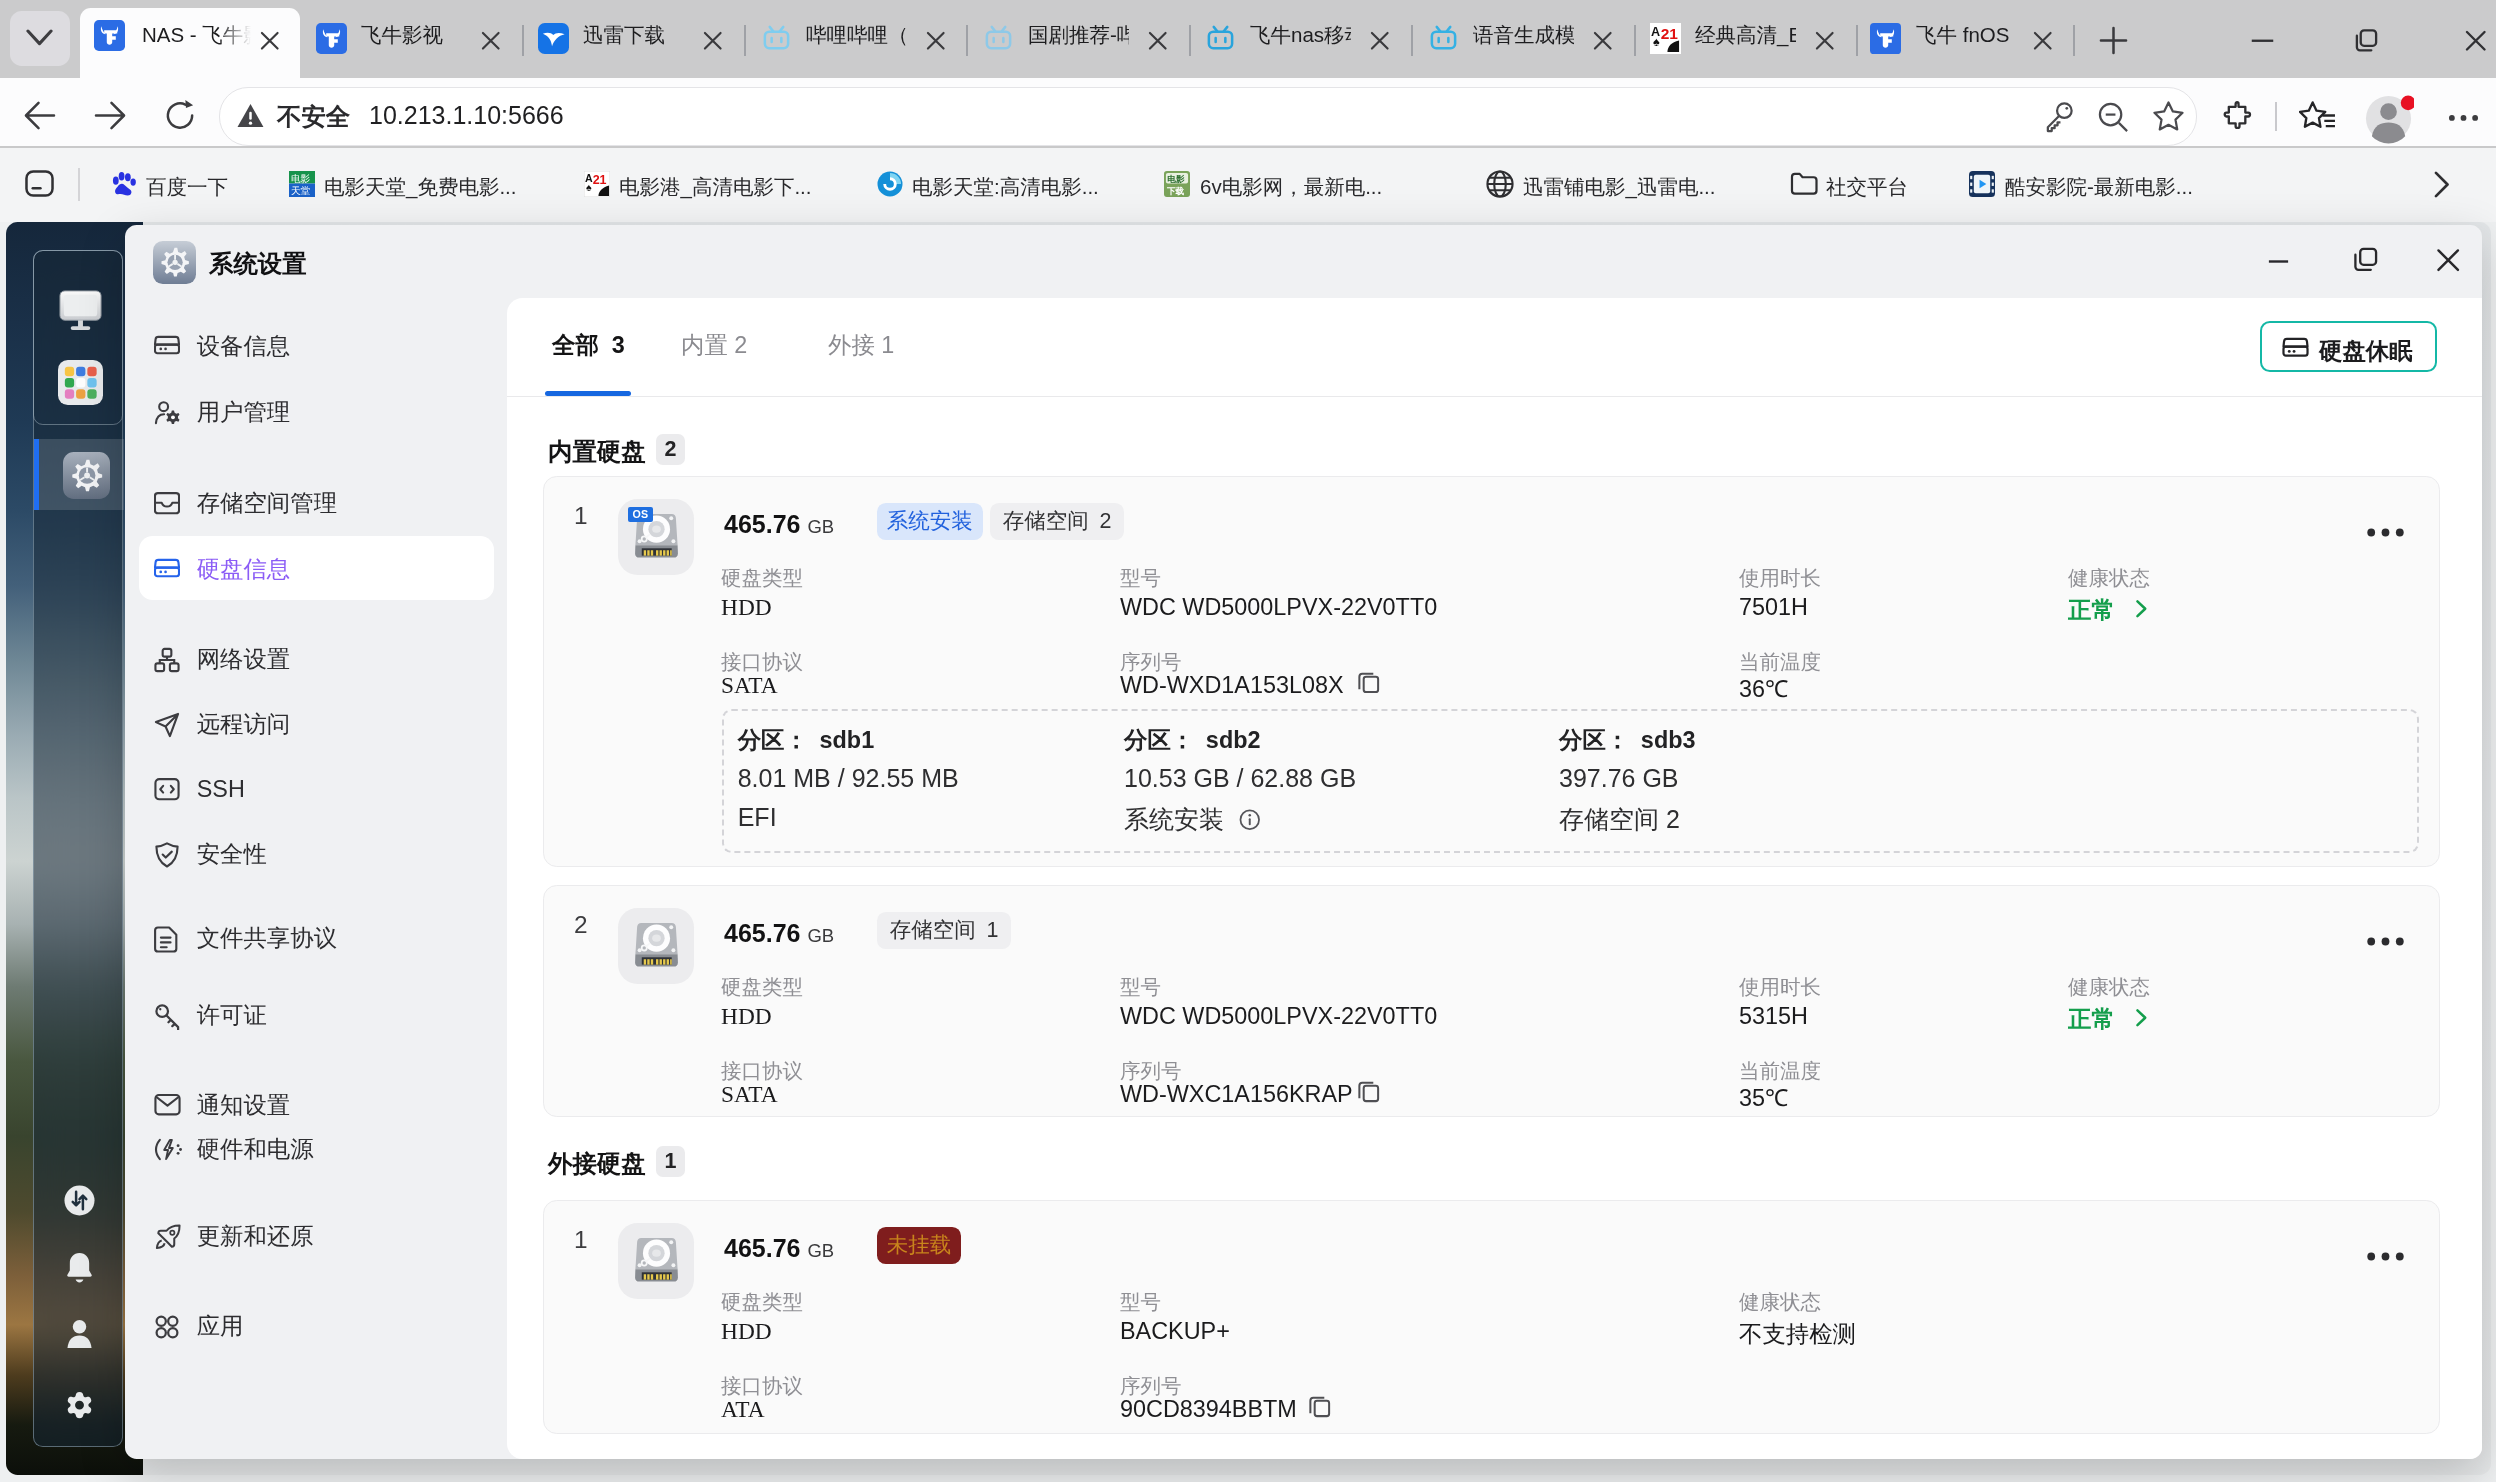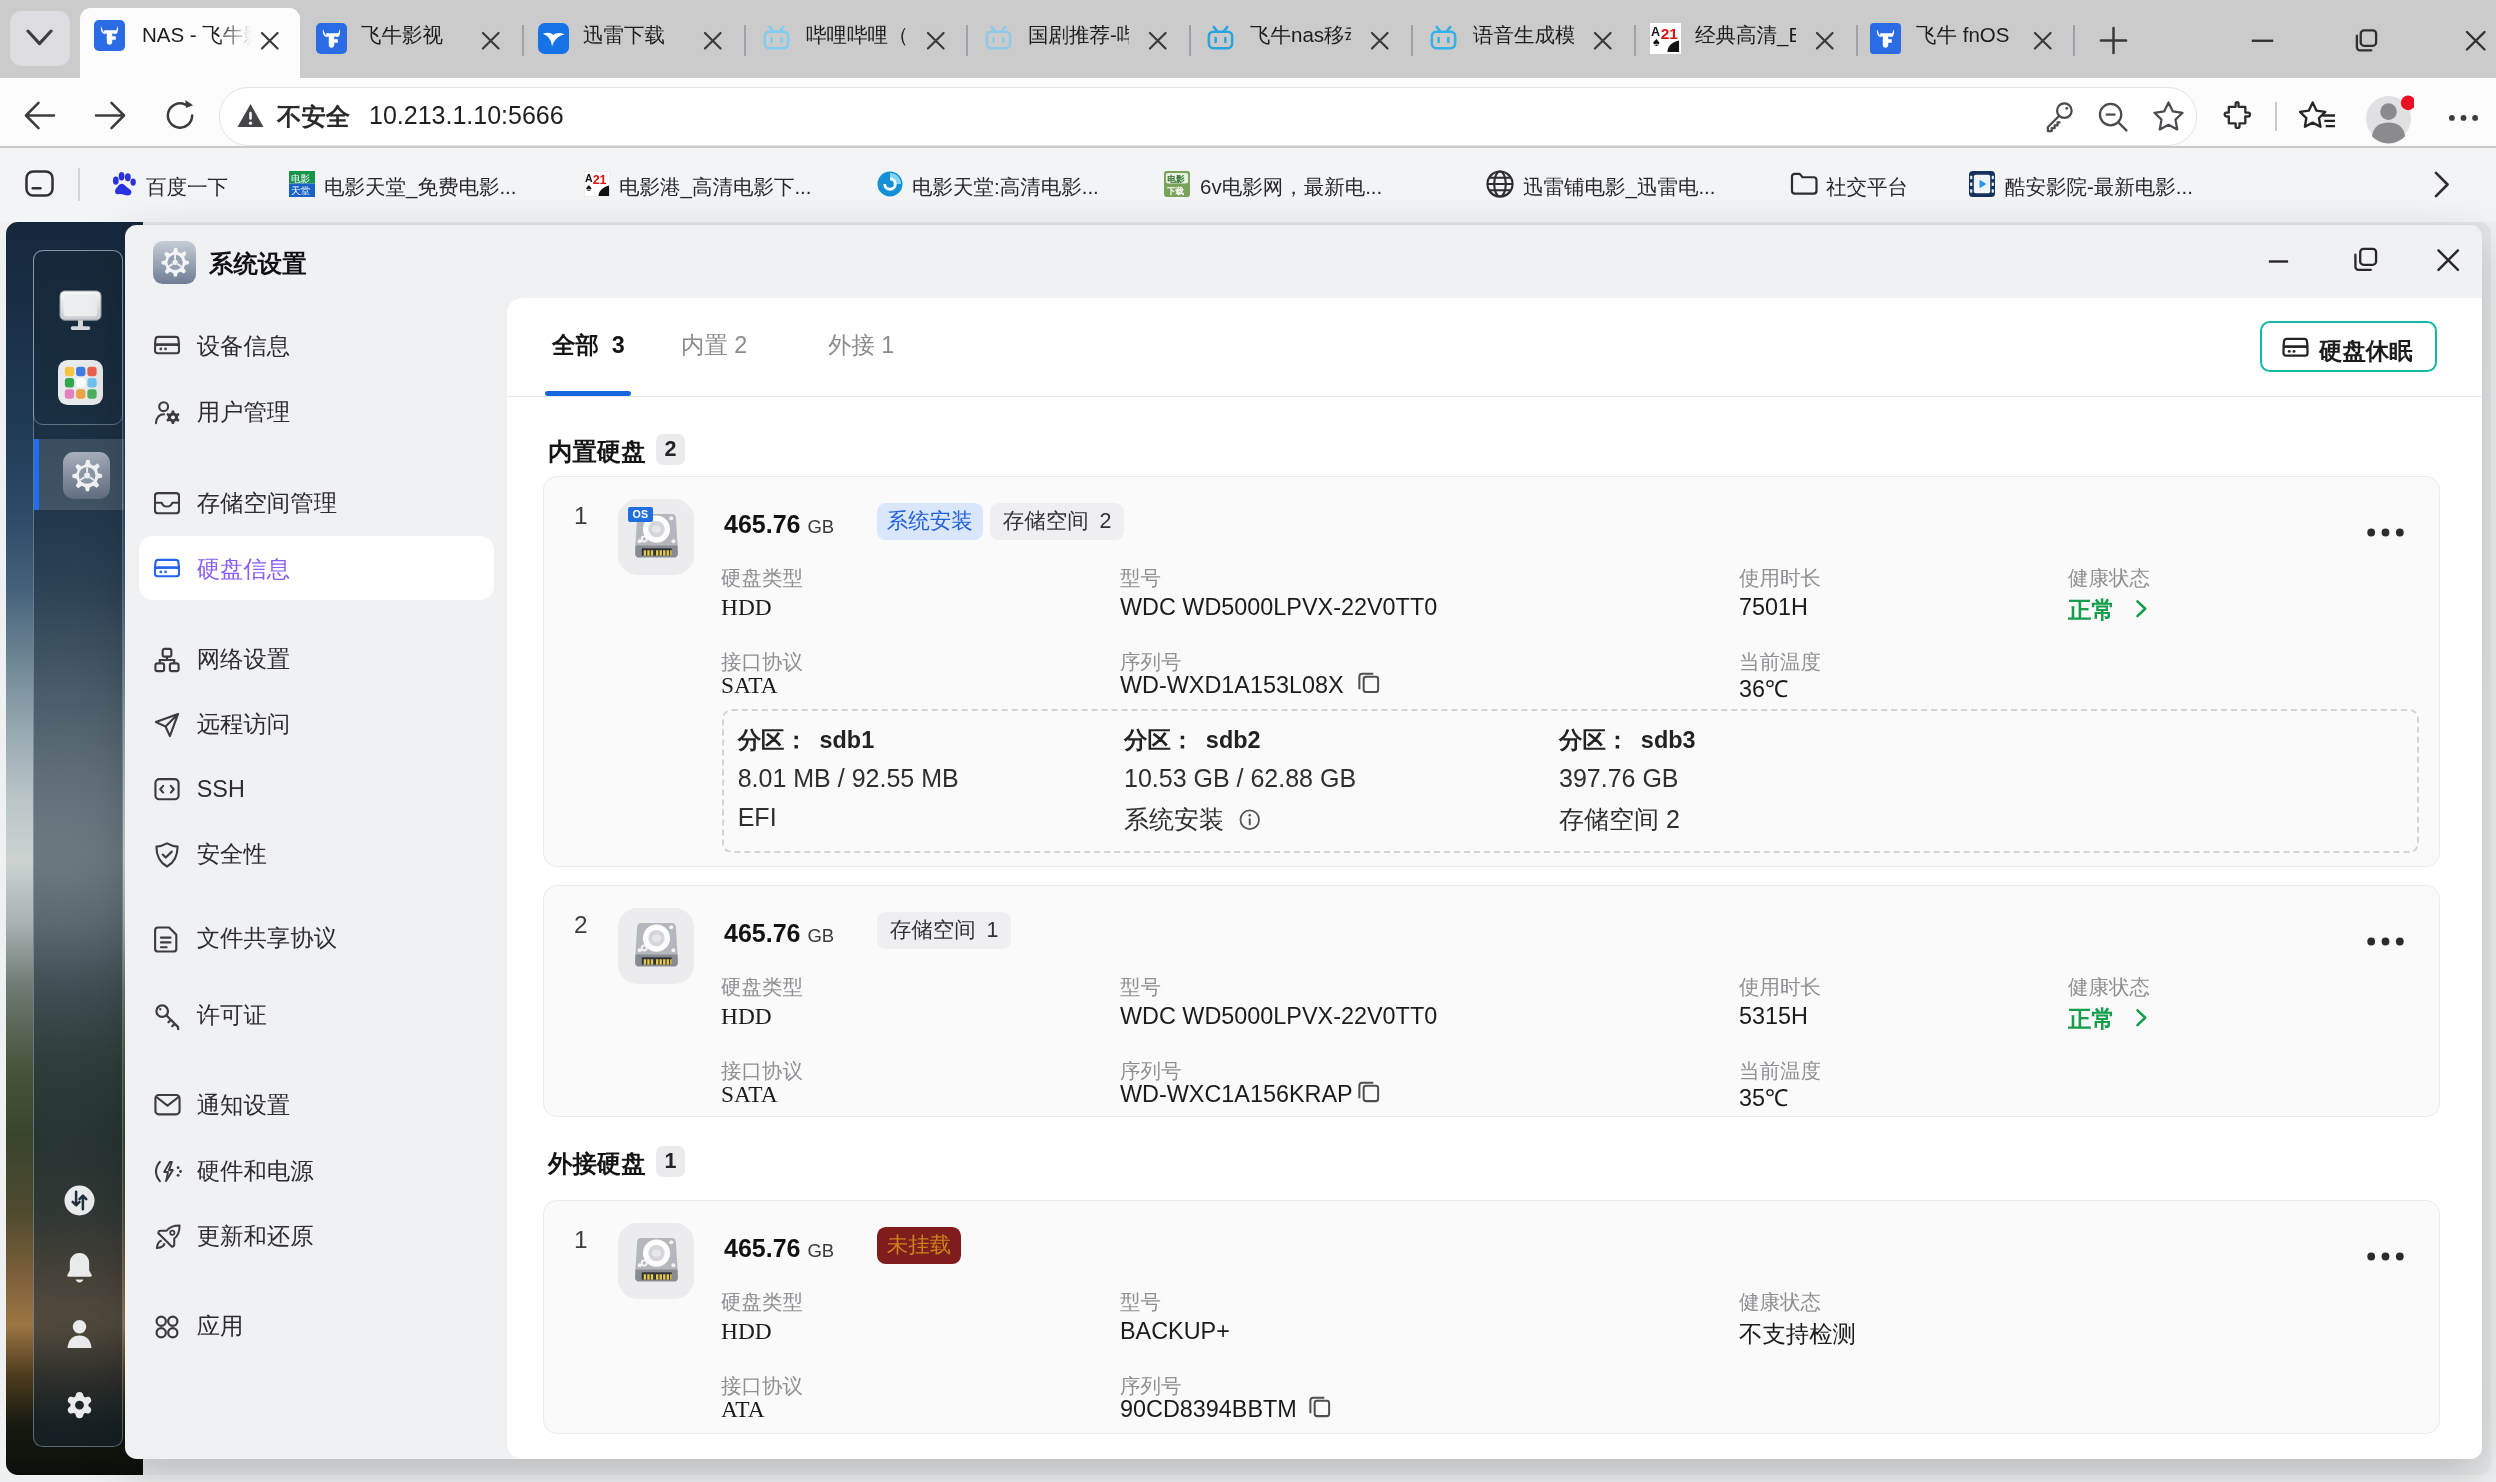--- a/index.html
+++ b/index.html
@@ -561,21 +561,21 @@
       </svg>
     <div class="tx">许可证</div>
   </div>
   <div class="navitem" style="top:848px;">
     <svg class="ic" width="27" height="23.4" viewBox="0 0 28 24">
         <rect x="1.5" y="2" width="25" height="20" rx="3.5" fill="none" stroke="#3c3c40" stroke-width="2.2"></rect>
         <path d="M2.5 4 L14 13 L25.5 4" fill="none" stroke="#3c3c40" stroke-width="2.2" stroke-linejoin="round"></path>
       </svg>
     <div class="tx">通知设置</div>
   </div>
-  <div class="navitem" style="top:914px;text-decoration:underline;">
+  <div class="navitem" style="top:892px;text-decoration:underline;">
     <svg class="ic" width="29" height="25" viewBox="0 0 30 26">
         <path d="M6 3 C3.5 6 2 9.5 2 13 C2 16.5 3.5 20 6 23" fill="none" stroke="#3c3c40" stroke-width="2.2" stroke-linecap="round"></path>
         <path d="M16.5 3 L10.5 13.5 L14.5 13.5 L12.5 23 L19.5 11.5 L15.5 11.5 L18.5 3 Z" fill="none" stroke="#3c3c40" stroke-width="2" stroke-linejoin="round"></path>
         <circle cx="25" cy="9" r="1.5" fill="#3c3c40"></circle>
         <circle cx="27.5" cy="13" r="1.5" fill="#3c3c40"></circle>
         <circle cx="25" cy="17" r="1.5" fill="#3c3c40"></circle>
       </svg>
     <div class="tx">硬件和电源</div>
   </div>
   <div class="navitem" style="top:979px;">

